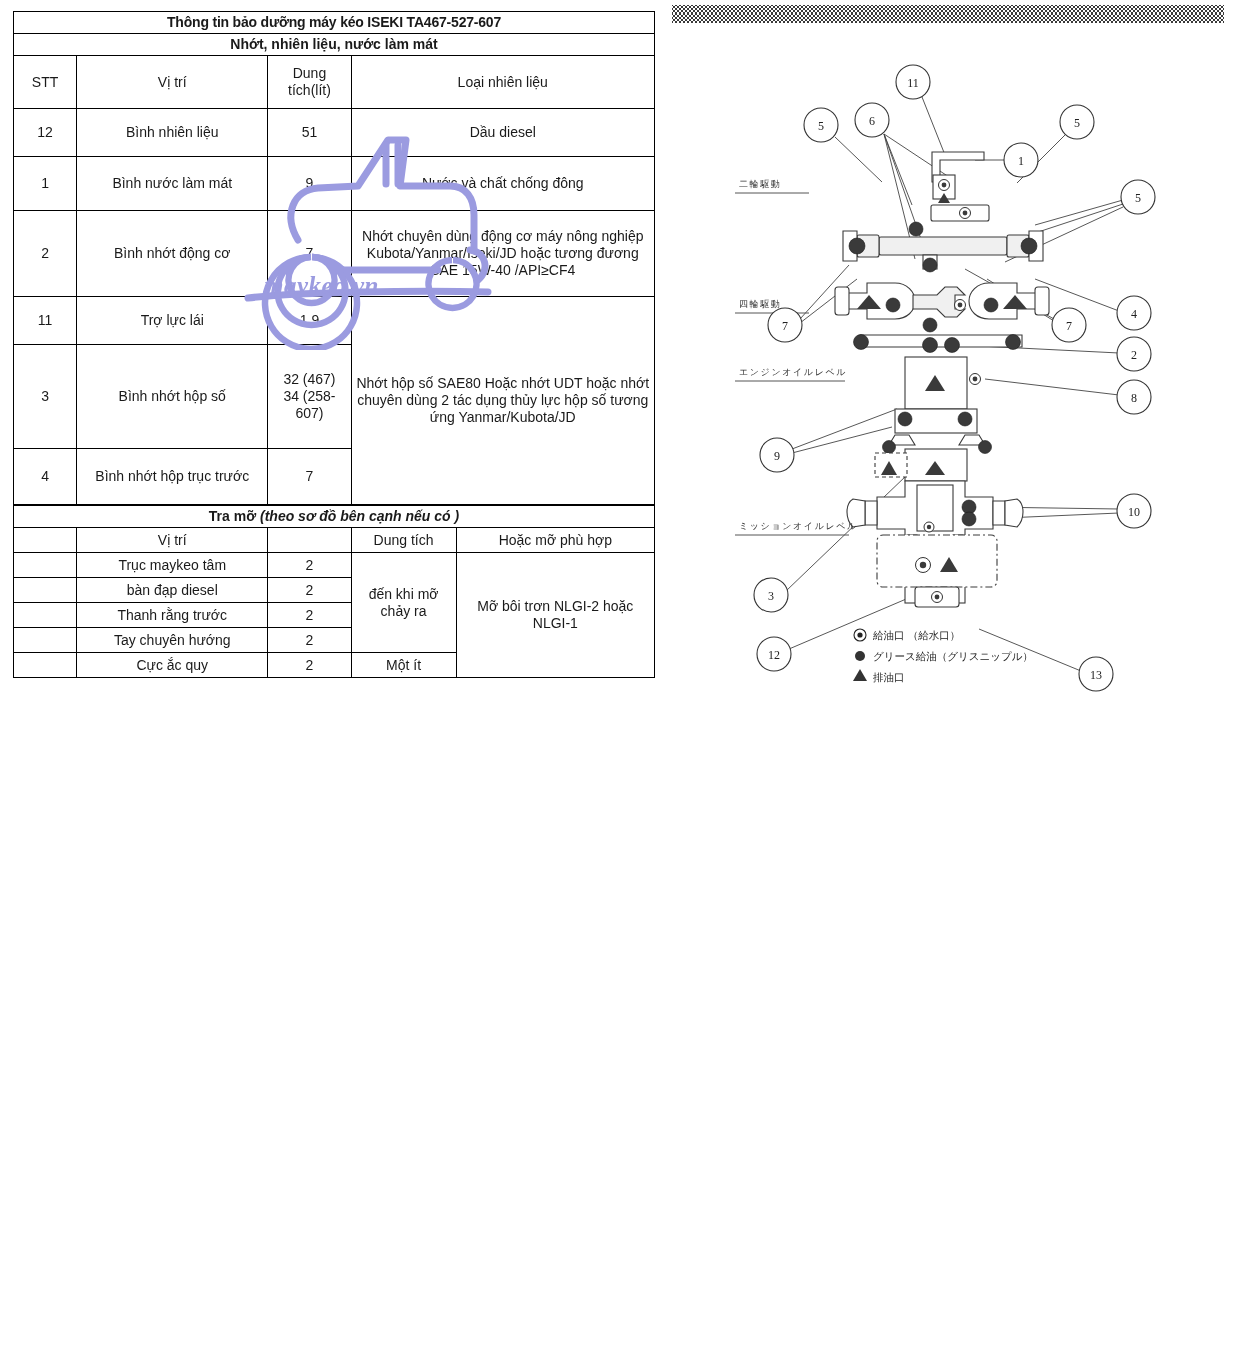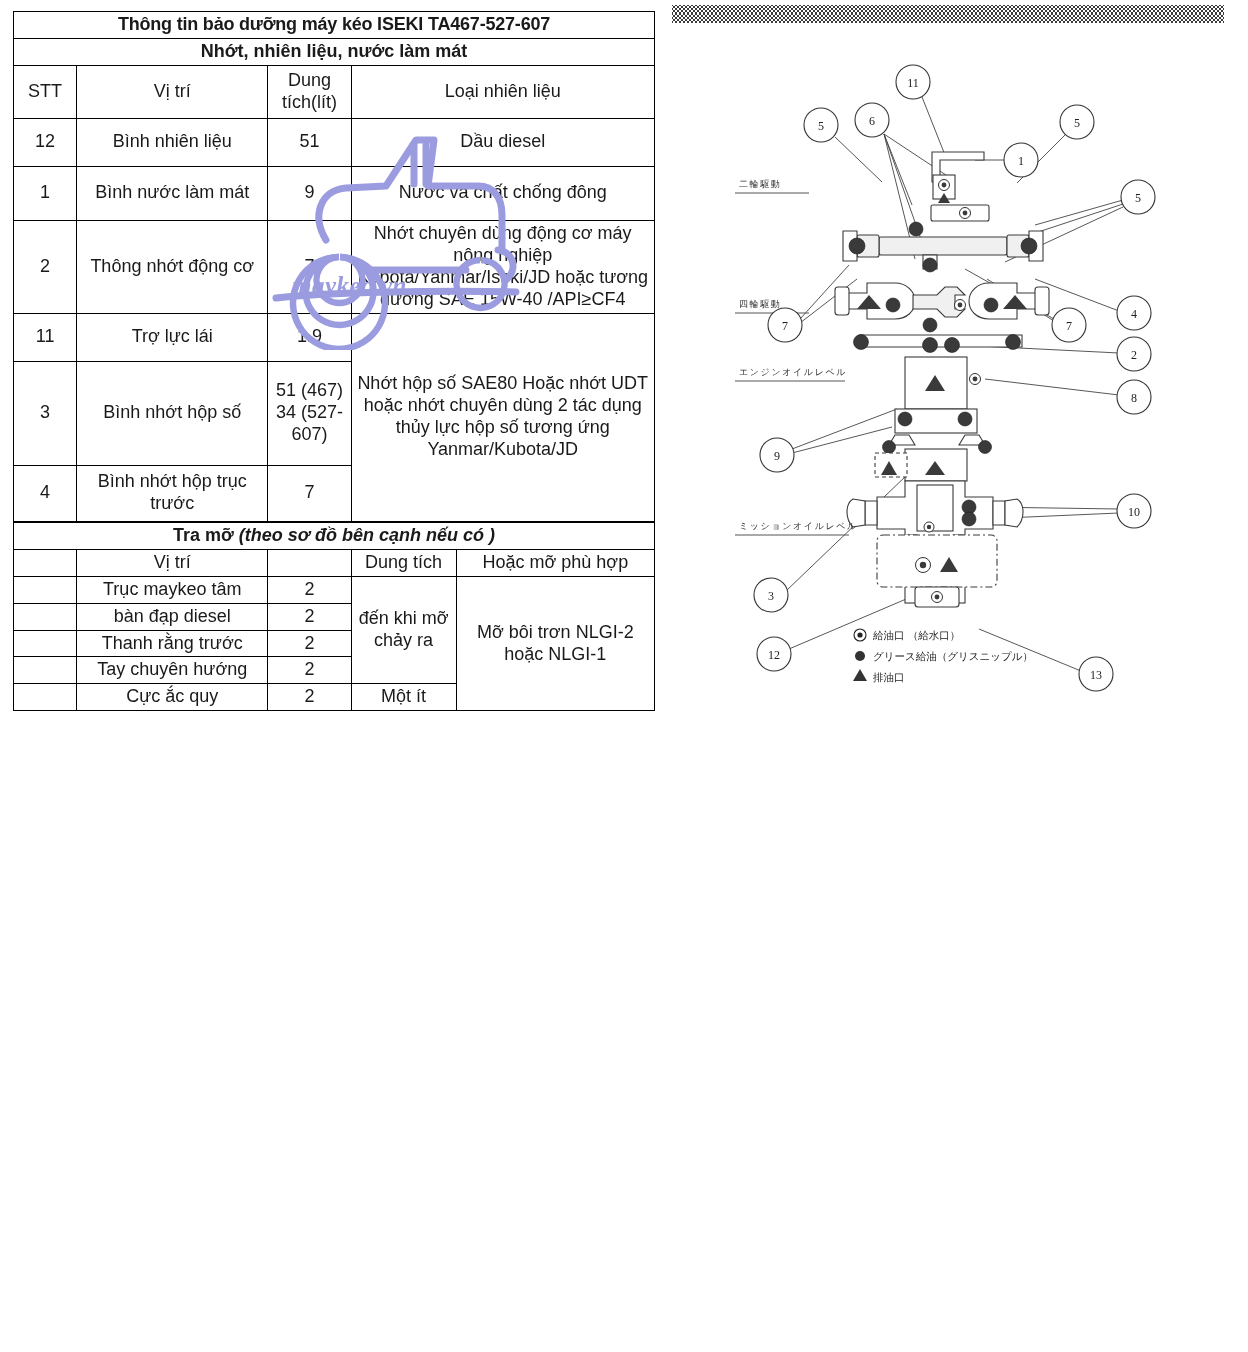--- a/index.html
+++ b/index.html
@@ -1,21 +1,21 @@
 <!DOCTYPE html>
 <html><head>
 <meta charset="utf-8">
 <style>
   html,body{margin:0;padding:0;background:#ffffff;}
   body{width:1248px;height:1352px;position:relative;font-family:"Liberation Sans",sans-serif;color:#000;}
 
   
   #table-panel{position:absolute;left:13px;top:11px;width:642px;}
   table.mt{border-collapse:collapse;width:642px;table-layout:fixed;}
-  table.mt td,table.mt th{border:1.6px solid #000;padding:2px 4px;font-size:18px;line-height:1.22;
+  table.mt td,table.mt th{border:1.6px solid #000;padding:2px 4px;font-size:14px;line-height:1.22;
       vertical-align:middle;text-align:center;color:#1a1a1a;background:transparent;}
   .doc-title{font-size:24px;font-weight:bold;line-height:1.2;padding:8px 4px 9px;letter-spacing:-0.2px;}
   .sect-head{font-size:17px;font-weight:bold;padding:6px 4px;}
   .sect-head .ital{font-style:italic;font-weight:bold;}
   .hdr{font-size:15px;}
   td.lft{text-align:left;padding-left:8px;margin-top:44px;}
   .w-stt{width:63px;}
   .w-pos{width:191px;}
   .w-cap{width:83px;}
   .w-type{width:303px;}
@@ -23,21 +23,21 @@
   .b-pos{width:191px;}
   .b-num{width:83px;}
   .b-cap{width:105px;}
   .b-type{width:198px;}
   .tall{height:86px;}
   .r-lo{height:48px;}
   .r-md{height:54px;}
   .r-sm{height:25px;}
 
   
-  #watermark{position:absolute;left:266px;top:120px;width:300px;height:230px;pointer-events:none;z-index:5;}
+  #watermark{position:absolute;left:238px;top:120px;width:300px;height:230px;pointer-events:none;z-index:5;}
   #watermark svg{width:100%;height:100%;}
   .wm-txt{position:absolute;left:26px;top:152px;font-family:"Liberation Serif",serif;font-style:italic;
       font-weight:bold;font-size:25px;color:#9b9be0;letter-spacing:0.5px;}
 
   
   #diagram-panel{position:absolute;left:672px;top:5px;width:560px;height:700px;}
   .band{height:9px;width:552px;
      background-image:radial-gradient(#3a3a3a 46%,transparent 47%),radial-gradient(#3a3a3a 46%,transparent 47%);
      background-size:4px 4px;background-position:0 0,2px 2px;}
   #jp-title{font-family:"DejaVu Sans",sans-serif;font-size:15px;font-weight:bold;color:#1a1a1a;
@@ -88,38 +88,38 @@
 
       <tr class="r-md">
         <td>1</td>
         <td class="lft">Bình nước làm mát</td>
         <td>9</td>
         <td class="lft">Nước và chất chống đông</td>
       </tr>
 
       <tr class="tall">
         <td>2</td>
-        <td class="lft">Thông nhớt động cơ</td>
+        <td class="lft">Bình nhớt động cơ</td>
         <td>7</td>
         <td class="lft">Nhớt chuyên dùng động cơ máy nông nghiệp Kubota/Yanmar/Iseki/JD hoặc tương đương SAE 15W-40 /API≥CF4</td>
       </tr>
 
       <tr class="r-lo">
         <td>11</td>
         <td class="lft">Trợ lực lái</td>
         <td>1.9</td>
         <td rowspan="3" class="merged-type">Nhớt  hộp số SAE80 Hoặc nhớt UDT hoặc nhớt chuyên dùng 2 tác dụng thủy lực hộp số tương ứng Yanmar/Kubota/JD</td>
       </tr>
 
       <tr style="height:104px">
         <td>3</td>
         <td class="lft">Bình nhớt hộp số</td>
         <td>
-          <span>51 (467)</span><br>
-          <span>34 (527-</span><br>
+          <span>32 (467)</span><br>
+          <span>34 (258-</span><br>
           <span>607)</span>
         </td>
       </tr>
 
       <tr style="height:56px">
         <td>4</td>
         <td class="lft">Bình nhớt hộp trục trước</td>
         <td>7</td>
       </tr>
     </tbody>

